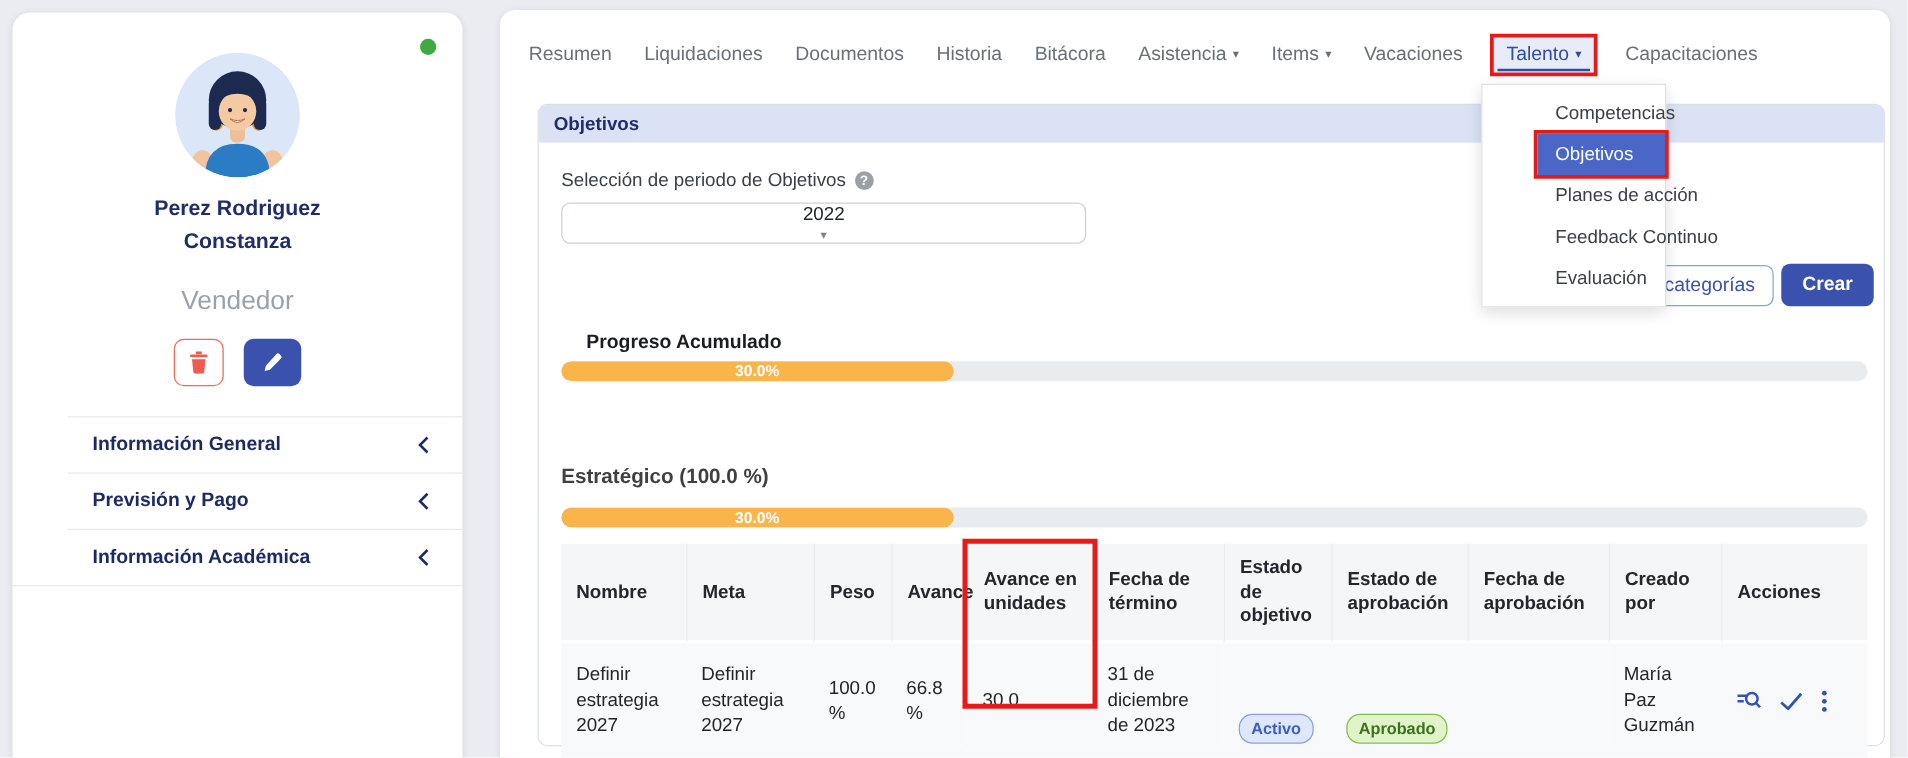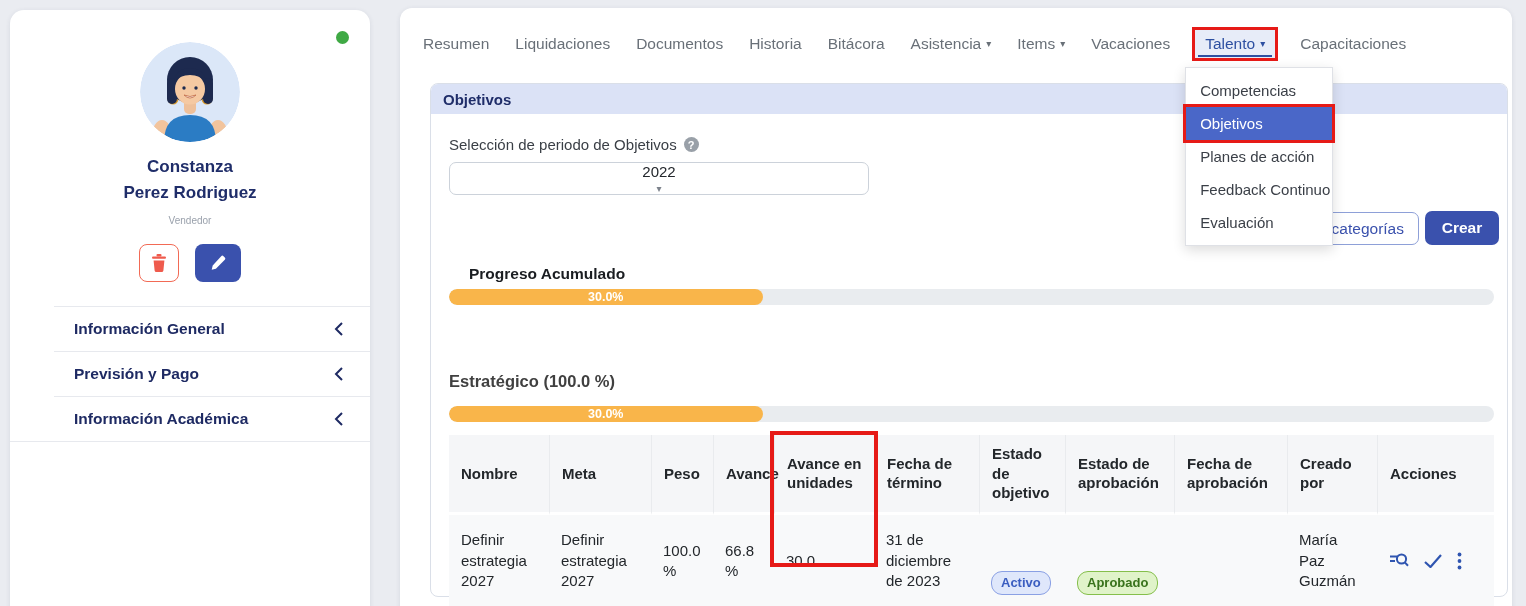--- a/index.html
+++ b/index.html
@@ -11,21 +11,21 @@
     color:#23272b;
   }
   
   .sidebar-card {
     position:absolute; left:10px; top:10px; width:360px; height:640px;
     background:#fff; border-radius:14px; box-shadow:0 1px 5px rgba(40,50,80,.10);
   }
   .status-dot { position:absolute; top:21px; right:21px; width:13px; height:13px; border-radius:50%; background:#3fa944; }
   .avatar-wrap { width:100px; height:100px; margin:32px auto 0; border-radius:50%; overflow:hidden; }
   .person-name { margin-top:12px; text-align:center; font-size:17px; font-weight:bold; color:#1f2d69; line-height:1.5; }
-  .person-role { margin-top:10px; text-align:center; font-size:10px; color:#9aa1ac; }
+  .person-role { margin-top:24px; text-align:center; font-size:21px; color:#9aa1ac; }
   .profile-actions { display:flex; justify-content:center; align-items:center; gap:16px; margin-top:18px; }
   .btn-delete { width:40px; height:38px; background:#fff; border:1px solid #f26a55; border-radius:8px; display:flex; align-items:center; justify-content:center; cursor:pointer; }
   .btn-edit { width:46px; height:38px; background:#3a51ad; border:none; border-radius:8px; display:flex; align-items:center; justify-content:center; cursor:pointer; }
   .side-sections { margin-top:24px; border-bottom:1px solid #e7e9ee;padding-left:44px; }
   .side-section {
     display:flex; justify-content:space-between; align-items:center;
     padding:13px 26px 13px 20px; border-top:1px solid #e7e9ee;
     font-weight:bold; font-size:15.5px; color:#1e2a63; cursor:pointer;
   }
   
@@ -44,21 +44,21 @@
     position:relative; color:#2d4fa1; background:#e7ecf8; padding:5px 10px;
     outline:3px solid #e61a17;
   }
   .tab-active::after { content:""; position:absolute; left:3px; right:3px; bottom:1px; height:2px; background:#2d4fa1; }
   
   .talento-menu {
     position:absolute; top:37px; left:-10px; width:148px;
     background:#fff; border:1px solid #dfe1e6; box-shadow:0 4px 12px rgba(0,0,0,.14);
     padding:6px 0; z-index:40; font-weight:normal;
   }
-  .menu-item { padding:8px 14px; font-size:15px; color:#3a3f47; background:#fff; cursor:pointer; white-space:nowrap; }
+  .menu-item { padding:8px 14px; font-size:15px; color:#3a3f47; background:#fff; cursor:pointer; white-space:nowrap;margin-left:44px; }
   .menu-item-selected { background:#4a67c8; color:#fff; outline:3px solid #e61a17; }
   
   .panel {
     position:absolute; left:30px; top:75px; width:1078px; height:514px;
     border:1px solid #dadfe8; border-radius:8px; background:#fff;
   }
   .panel-header {
     height:30px; background:#dbe2f6; border-radius:7px 7px 0 0;
     display:flex; align-items:center; padding:0 12px;
     color:#1f2d69; font-weight:bold; font-size:15px;
@@ -147,22 +147,22 @@
         <ellipse cx="50" cy="47" rx="15" ry="15.5" fill="#f5c9a2"></ellipse>
         <path d="M34,40 Q36,26 50,26 Q64,26 66,40 Q60,33 50,33 Q40,33 34,40 Z" fill="#1d2a4f"></path>
         <circle cx="44" cy="46" r="1.7" fill="#1d2a4f"></circle>
         <circle cx="56" cy="46" r="1.7" fill="#1d2a4f"></circle>
         <path d="M44,53 Q50,59 56,53 Q50,56 44,53 Z" fill="#fff" stroke="#c06a46" stroke-width="0.8"></path>
       </g>
     </svg>
   </div>
 
   <div class="person-name">
+    <div>Perez Rodriguez</div>
     <div>Constanza</div>
-    <div>Perez Rodriguez</div>
   </div>
   <div class="person-role">Vendedor</div>
 
   <div class="profile-actions">
     <button class="btn-delete">
       <svg width="16" height="18" viewBox="0 0 16 18" fill="#ef5b4d">
         <rect x="5.5" y="0" width="5" height="2.4" rx="1"></rect>
         <rect x="1" y="2.6" width="14" height="2.2" rx="1.1"></rect>
         <path d="M2.6,6.4 h10.8 l-1,10 a1.8,1.8 0 0 1 -1.8,1.6 h-5.2 a1.8,1.8 0 0 1 -1.8,-1.6 Z"></path>
       </svg>

